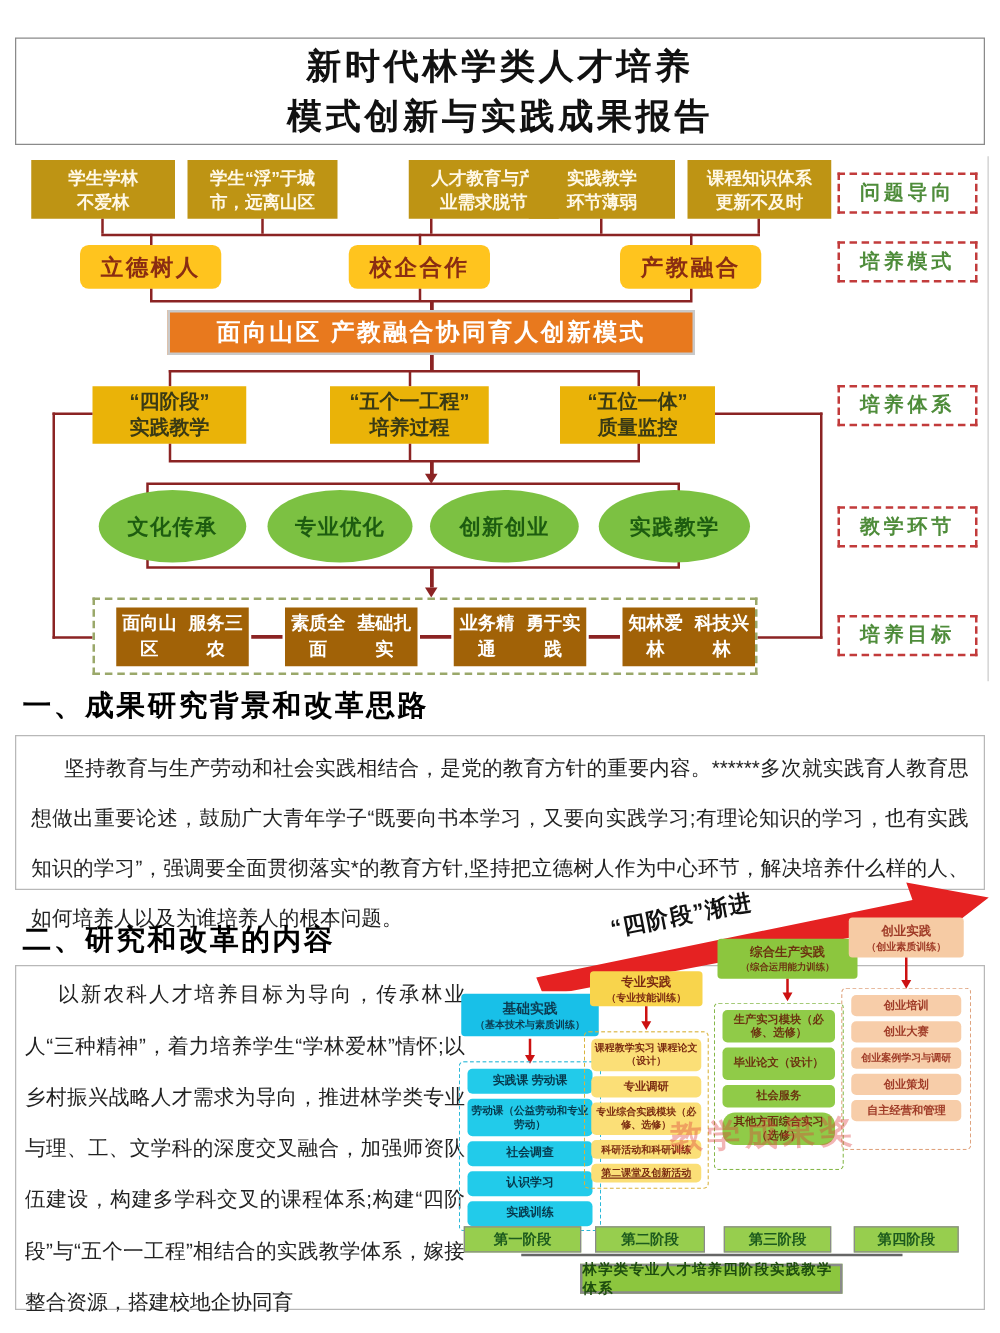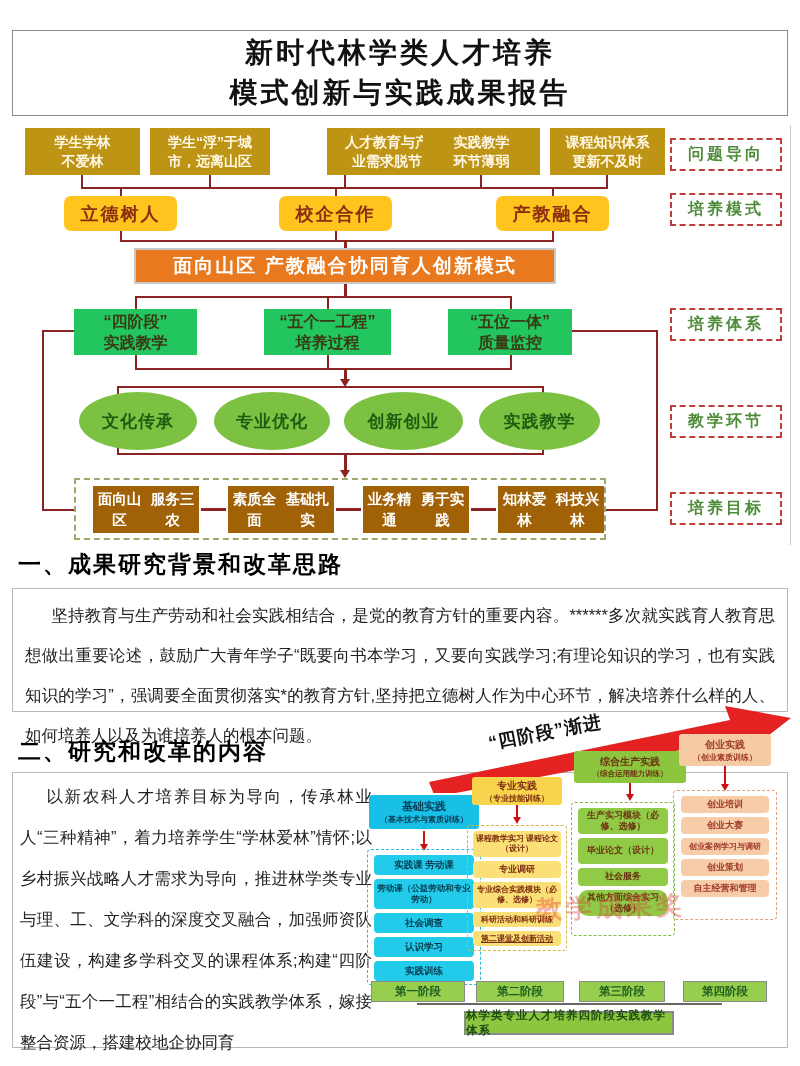--- a/index.html
+++ b/index.html
@@ -15,21 +15,21 @@
              font-size:28px;font-weight:700;letter-spacing:3px;line-height:40px;}
 
   
   .ln{position:absolute;background:#8b2323;}
   .pbox{background:#be9414;color:#fff8e6;font-weight:700;font-size:14px;line-height:19px;
         display:flex;flex-direction:column;align-items:center;justify-content:center;text-align:center;}
   .ybox{background:#ffc41e;border-radius:7px;color:#8a2d12;font-weight:700;font-size:18px;letter-spacing:2px;
         display:flex;align-items:center;justify-content:center;}
   .obox{background:#e8791e;border:2px solid #c9c9c9;color:#fff;font-weight:700;font-size:19px;letter-spacing:2px;
         display:flex;align-items:center;justify-content:center;}
-  .gbox{background:#22c55e;color:#3a3a14;font-weight:700;font-size:16px;line-height:21px;
+  .gbox{background:#eab308;color:#3a3a14;font-weight:700;font-size:16px;line-height:21px;
         display:flex;flex-direction:column;align-items:center;justify-content:center;text-align:center;}
   .ell{background:#7cc142;border-radius:50%;color:#1d5c10;font-weight:700;font-size:17px;letter-spacing:1px;
         display:flex;align-items:center;justify-content:center;}
   .goal{background:#a16207;color:#fff;font-weight:700;font-size:14.5px;line-height:21px;
         display:flex;flex-direction:row;align-items:center;justify-content:center;text-align:center;}
   .side{border:2.5px dashed #c23b3b;color:#4e8c3a;font-weight:700;font-size:16px;letter-spacing:3px;
         display:flex;align-items:center;justify-content:center;background:#fff;}
   .ahead{position:absolute;width:0;height:0;border-left:5px solid transparent;border-right:5px solid transparent;
          border-top:8px solid #8b2323;}
 

